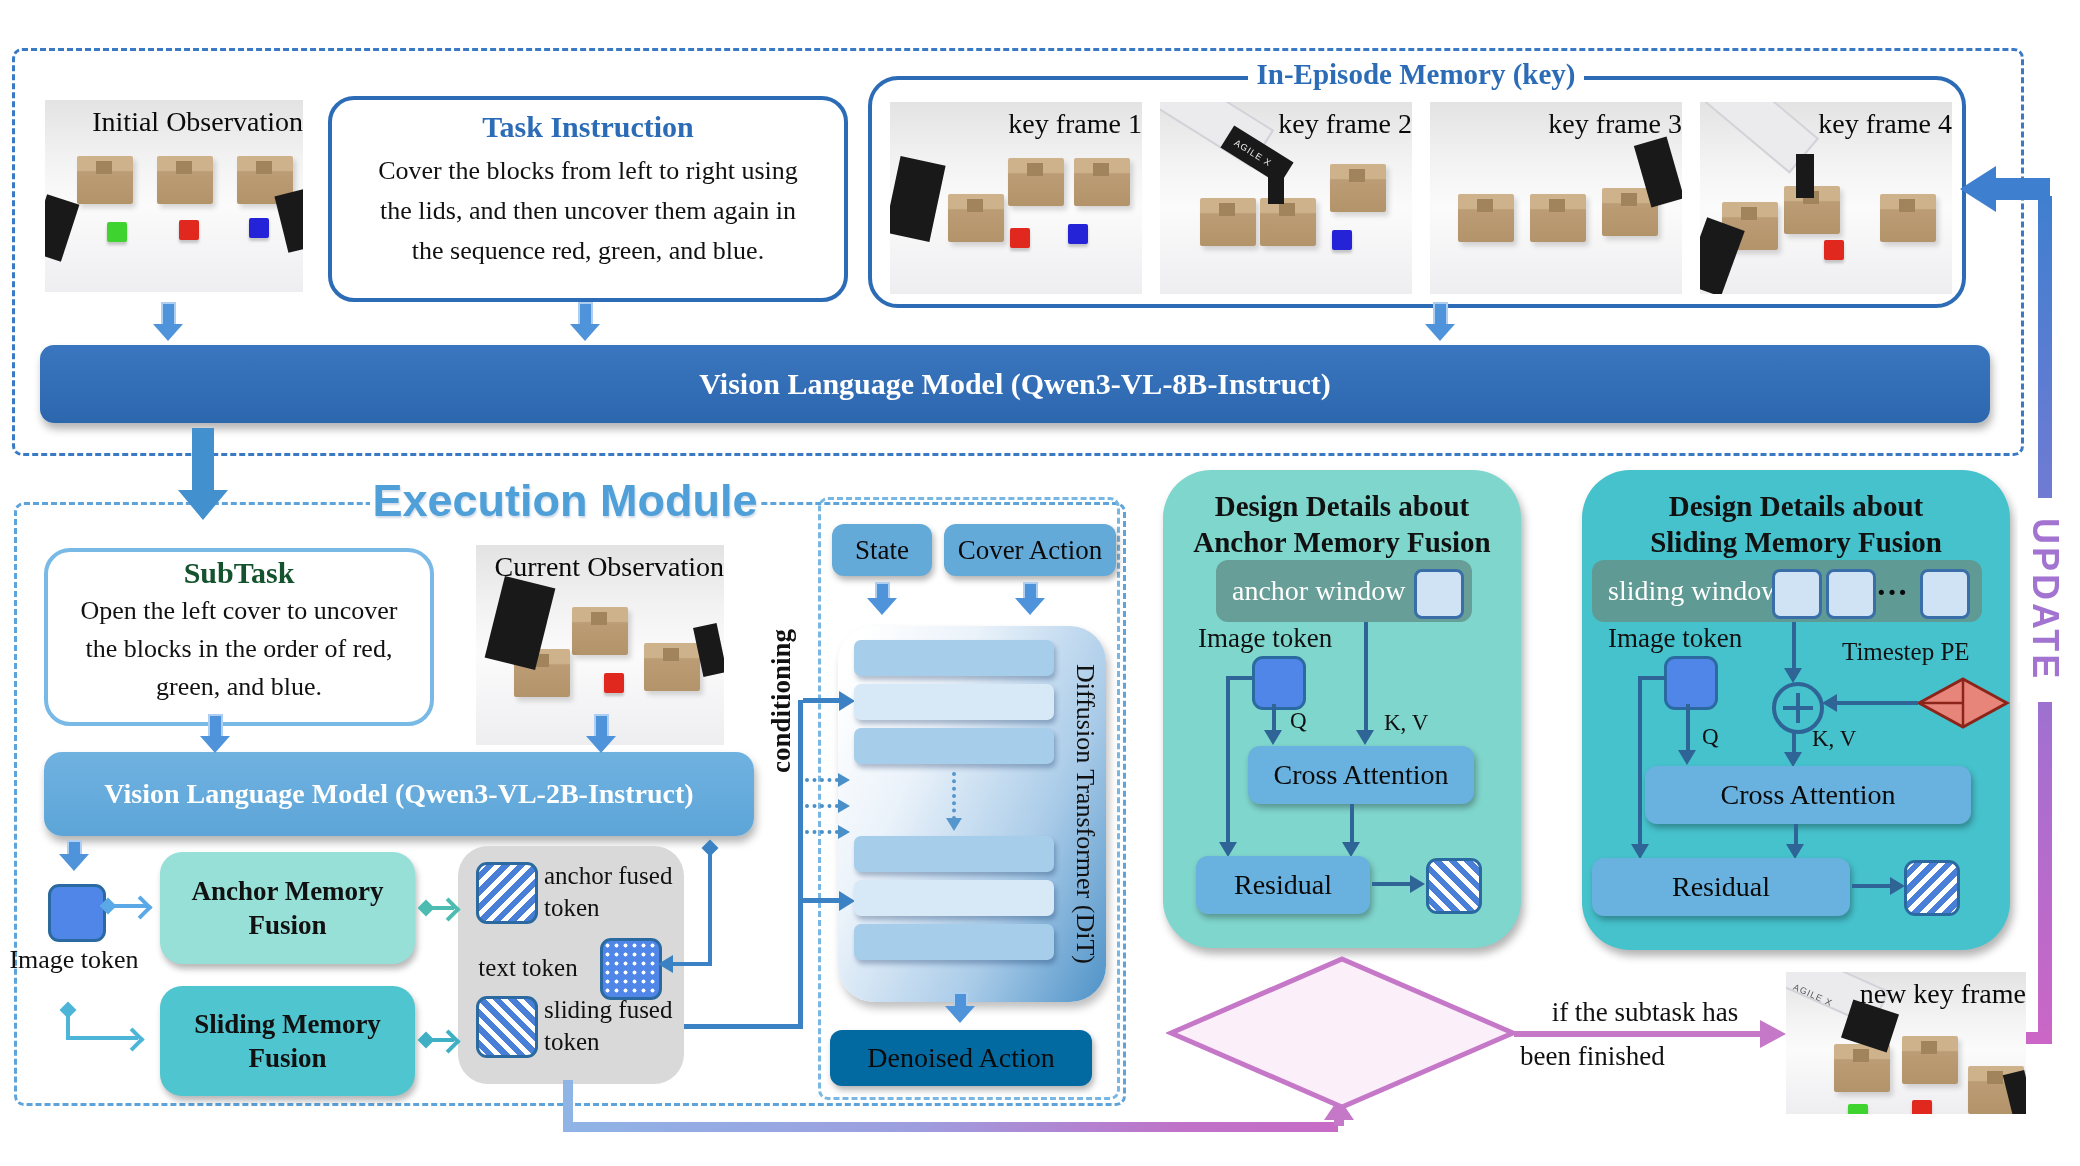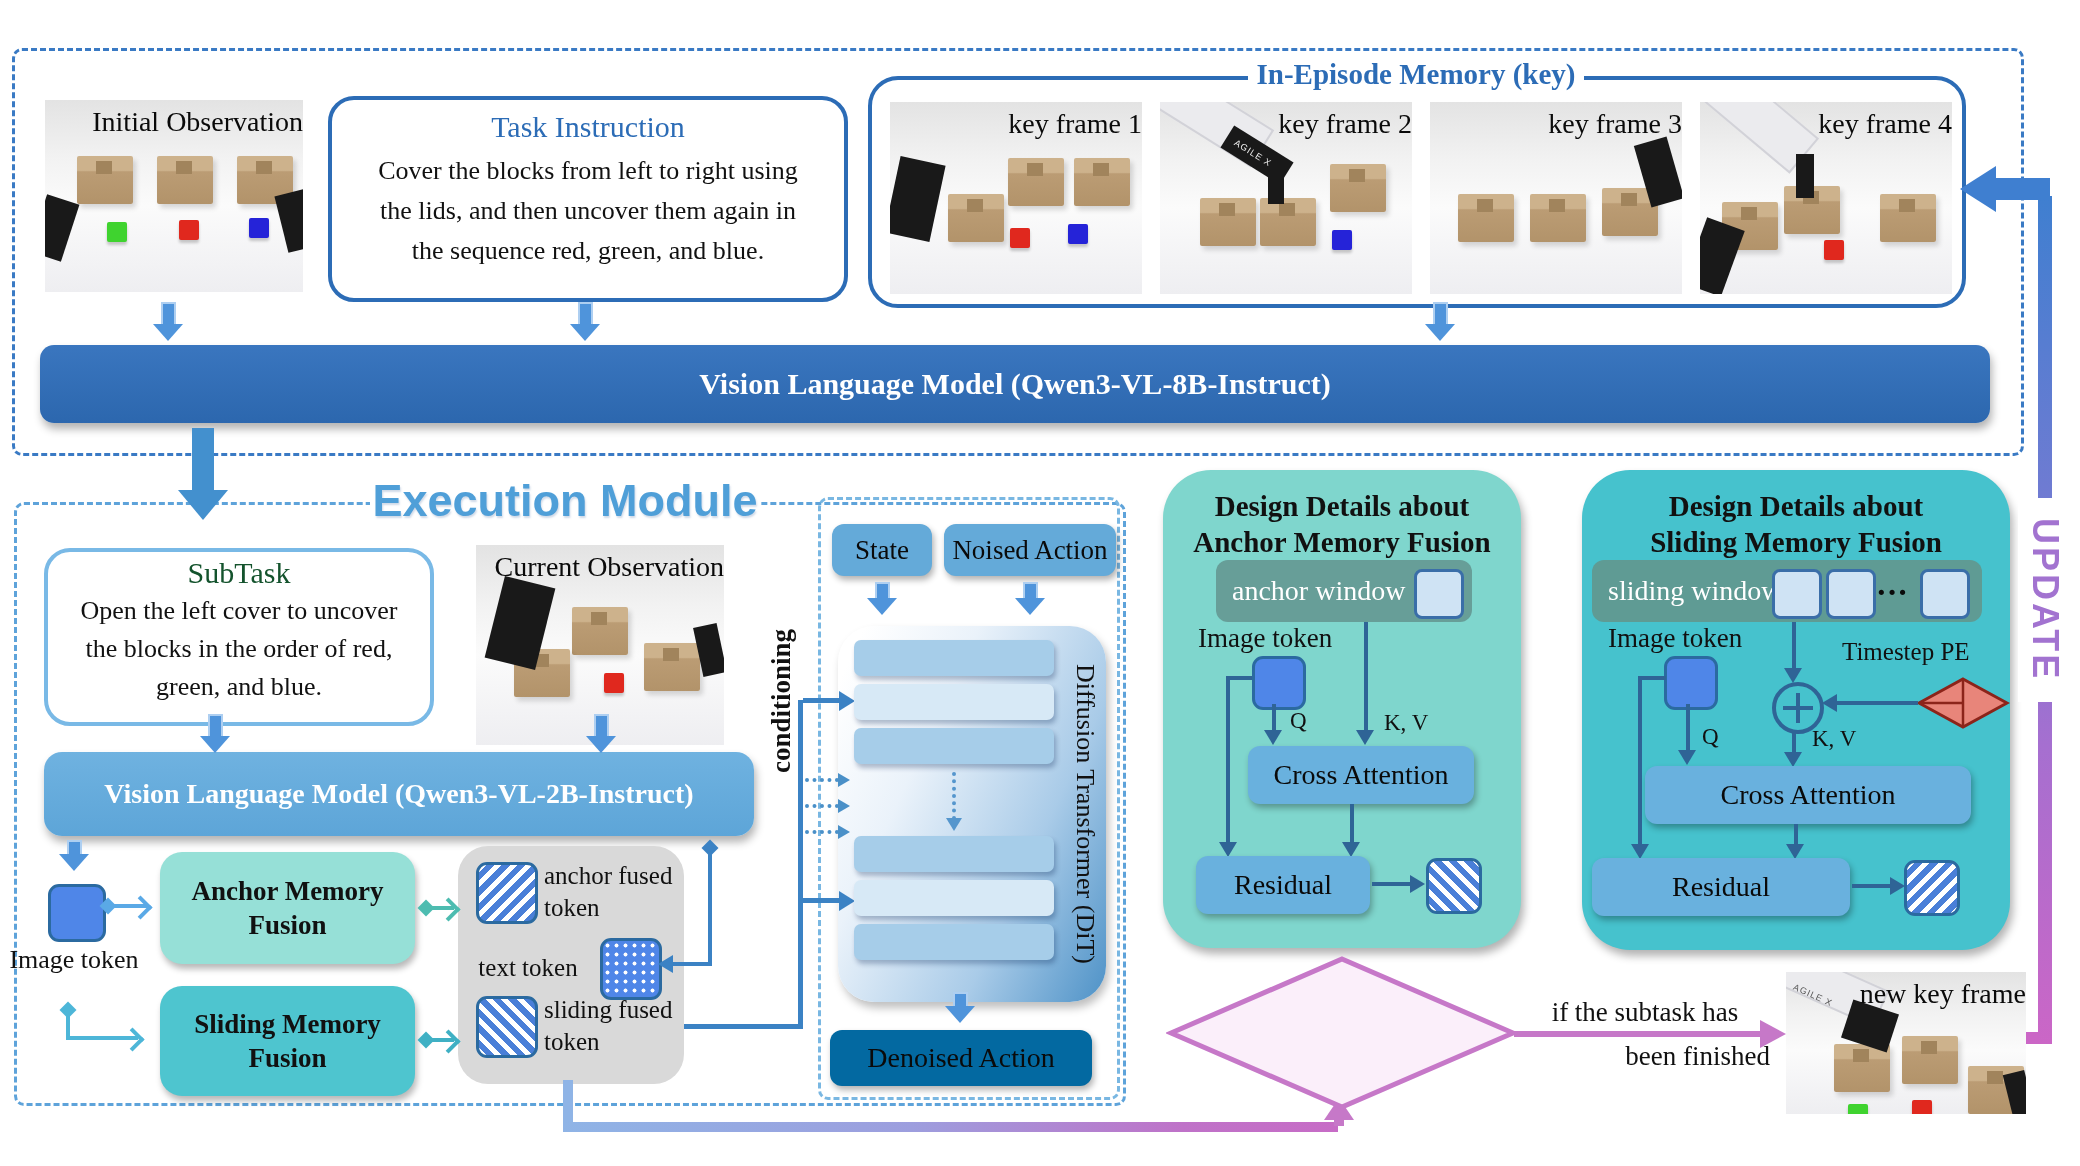--- a/index.html
+++ b/index.html
@@ -9,21 +9,21 @@
   
   .dashbox{position:absolute;border:3px dashed #3a7ac4;border-radius:10px}
   .dashbox.exec{border-color:#5ea3da}
   .dashbox.dit{border-color:#79b7e2;border-width:3px}
   .title-lg{position:absolute;font-family:"Liberation Sans",sans-serif;font-weight:bold;
             text-align:center;background:#fff;z-index:4;line-height:1.1;
             text-shadow:1px 2px 2px rgba(120,150,190,.35)}
   
   .obox{position:absolute;border:4px solid #2c6cb6;border-radius:26px;background:#fff;z-index:1}
   .obox.lt{border-color:#79b9e6}
-  .boxtitle{position:absolute;left:0;right:0;text-align:center;font-weight:normal;font-size:30px;color:#2c6cb6}
+  .boxtitle{position:absolute;left:0;right:0;text-align:center;font-weight:bold;font-size:30px;color:#2c6cb6}
   .bodyline{position:absolute;left:0;right:0;text-align:center;font-size:26px;color:#111}
   
   .scene{position:absolute;overflow:hidden;z-index:1;
          background:linear-gradient(180deg,#e3e3e3 0%,#f2f2f2 30%,#fbfbfb 55%,#eeeef1 100%)}
   .img-label{position:absolute;top:6px;left:0;right:0;text-align:right;font-size:28px;color:#0a0a0a;z-index:3}
   .lid{position:absolute;width:56px;height:48px;border-radius:2px;z-index:1;
        background:linear-gradient(180deg,#cdb28c 0%,#cdb28c 30%,#bb9c74 33%,#b2936a 100%);
        box-shadow:3px 4px 5px rgba(0,0,0,.15)}
   .lid i{position:absolute;top:5px;left:19px;width:16px;height:13px;background:#a1845c}
   .cube{position:absolute;width:20px;height:20px;border-radius:2px;z-index:1;box-shadow:0 3px 3px rgba(0,0,0,.2)}
@@ -285,21 +285,21 @@
   <div class="tri" style="left:838px;top:773px;border-top:7px solid transparent;border-bottom:7px solid transparent;border-left:12px solid #4a90c8"></div>
   <div class="abs" style="left:805px;top:804px;width:34px;border-top:4px dotted #4a90c8;z-index:2"></div>
   <div class="tri" style="left:838px;top:799px;border-top:7px solid transparent;border-bottom:7px solid transparent;border-left:12px solid #4a90c8"></div>
   <div class="abs" style="left:805px;top:830px;width:34px;border-top:4px dotted #4a90c8;z-index:2"></div>
   <div class="tri" style="left:838px;top:825px;border-top:7px solid transparent;border-bottom:7px solid transparent;border-left:12px solid #4a90c8"></div>
   <div style="position:absolute;left:666px;top:686px;width:230px;height:30px;transform:rotate(-90deg);
               text-align:center;font-weight:bold;font-size:27px;z-index:2">conditioning</div>
 
   <div class="dashbox dit" style="left:818px;top:497px;width:296px;height:597px"></div>
   <div class="bluebox" style="left:832px;top:524px;width:100px;height:52px;background:#64aad9;font-size:27px">State</div>
-  <div class="bluebox" style="left:944px;top:524px;width:172px;height:52px;background:#64aad9;font-size:27px">Noised Action</div>
+  <div class="bluebox" style="left:944px;top:524px;width:172px;height:52px;background:#64aad9;font-size:27px">Cover Action</div>
   <div class="darr" style="left:867px;top:582px">
       <div class="sh" style="height:14px"></div>
       <div class="hd"></div>
     </div>
   <div class="darr" style="left:1015px;top:582px">
       <div class="sh" style="height:14px"></div>
       <div class="hd"></div>
     </div>
 
   <div class="ditbox" style="left:838px;top:626px;width:268px;height:376px"></div>
@@ -401,21 +401,21 @@
   <div class="abs mag" style="left:1334px;top:1118px;width:10px;height:8px;z-index:1"></div>
   <div class="tri" style="left:1324px;top:1098px;border-left:15px solid transparent;border-right:15px solid transparent;border-bottom:22px solid #c678c8"></div>
 
   <svg style="position:absolute;left:1166px;top:954px;z-index:2" width="352" height="158">
     <polygon points="176,5 347,79 176,153 5,79" fill="#fbeffa" stroke="#c678c8" stroke-width="5"></polygon>
   </svg>
 
   <div class="abs mag" style="left:1514px;top:1031px;width:250px;height:6px;z-index:1"></div>
   <div class="tri" style="left:1760px;top:1020px;border-top:14px solid transparent;border-bottom:14px solid transparent;border-left:26px solid #c678c8"></div>
   <div class="lbl" style="left:1520px;top:996px;width:250px;text-align:center;font-size:27px;z-index:2">if the subtask has</div>
-  <div class="lbl" style="left:1520px;top:1040px;width:250px;text-align:right;font-size:27px;z-index:2">been finished</div>
+  <div class="lbl" style="left:1520px;top:1040px;width:250px;text-align:left;font-size:27px;z-index:2">been finished</div>
 
   <div class="scene" style="left:1786px;top:972px;width:240px;height:142px">
     <div class="img-label">new key frame</div>
     <div class="warm" style="left:-14px;top:-6px;width:110px;height:36px;transform:rotate(24deg)"></div>
     <div class="agilex" style="left:6px;top:18px;transform:rotate(24deg);color:#555">AGILE X</div>
     <div class="grip" style="left:60px;top:34px;width:48px;height:40px;transform:rotate(18deg)"></div>
     <div class="lid" style="left:48px;top:72px">
         <i></i>
       </div>
     <div class="lid" style="left:116px;top:64px">

